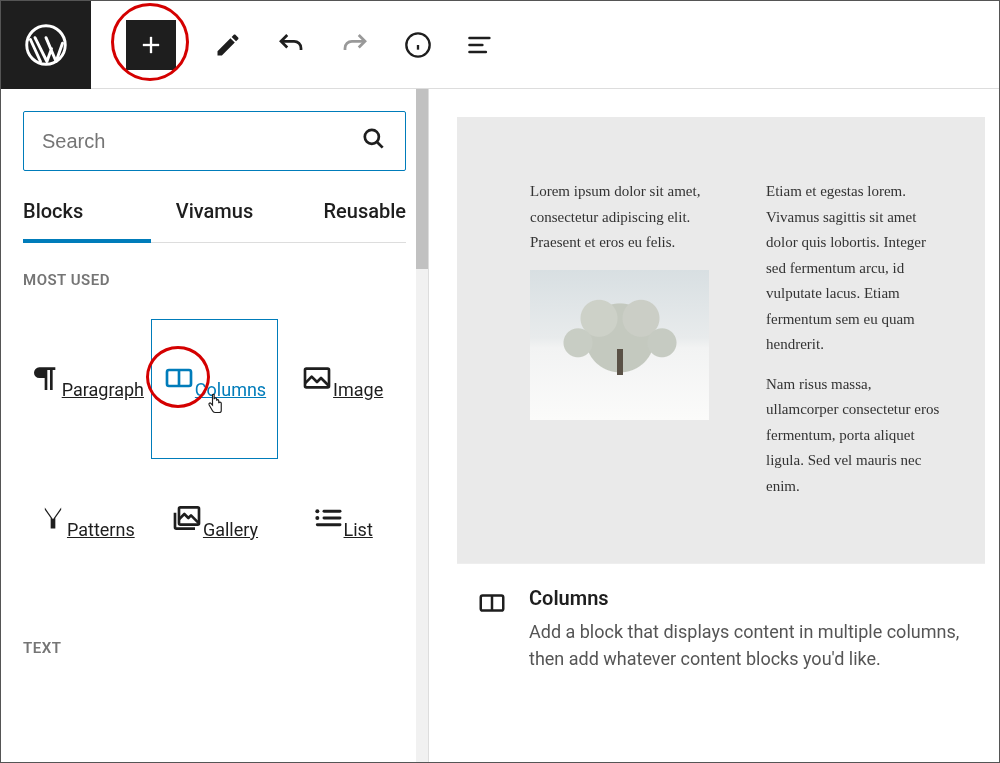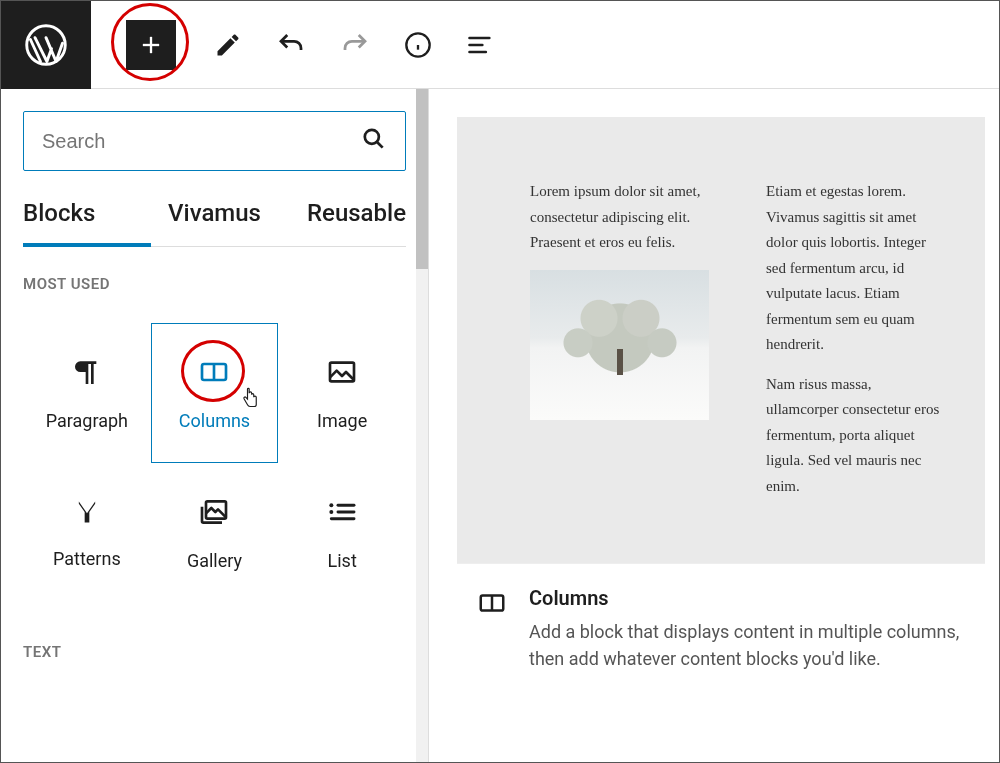--- a/index.html
+++ b/index.html
@@ -112,21 +112,21 @@
       color: #777;
     }
     .tabs {
       display: flex;
       border-bottom: 1px solid #ddd;
       margin-bottom: 28px;
     }
     .tab {
       flex: 1;
       text-align: left;
-      font-size: 24px;
+      font-size: 20px;
       font-weight: 500;
       padding: 0 0 16px 0;
       cursor: pointer;
       color: #1e1e1e;
     }
     .tab:nth-child(2) { text-align: center; }
     .tab:nth-child(3) { text-align: right; }
     .tab.active {
       border-bottom: 4px solid #007cba;
       margin-bottom: -1px;
@@ -138,28 +138,29 @@
       letter-spacing: 0.5px;
       margin-bottom: 30px;
     }
     .blocks-grid {
       display: grid;
       grid-template-columns: repeat(3, 1fr);
       gap: 0;
     }
     .block-item {
       display: flex;
-      flex-direction: column;
+      flex-direction: row;
       align-items: center;
       justify-content: center;
       height: 140px;
       cursor: pointer;
       position: relative;
       font-size: 18px;
       color: #1e1e1e;
+      text-decoration: underline;
     }
     .block-item.selected {
       border: 1.5px solid #007cba;
       color: #007cba;
     }
     .block-icon {
       margin-bottom: 18px;
       position: relative;
     }
     .highlight-circle-2 {

